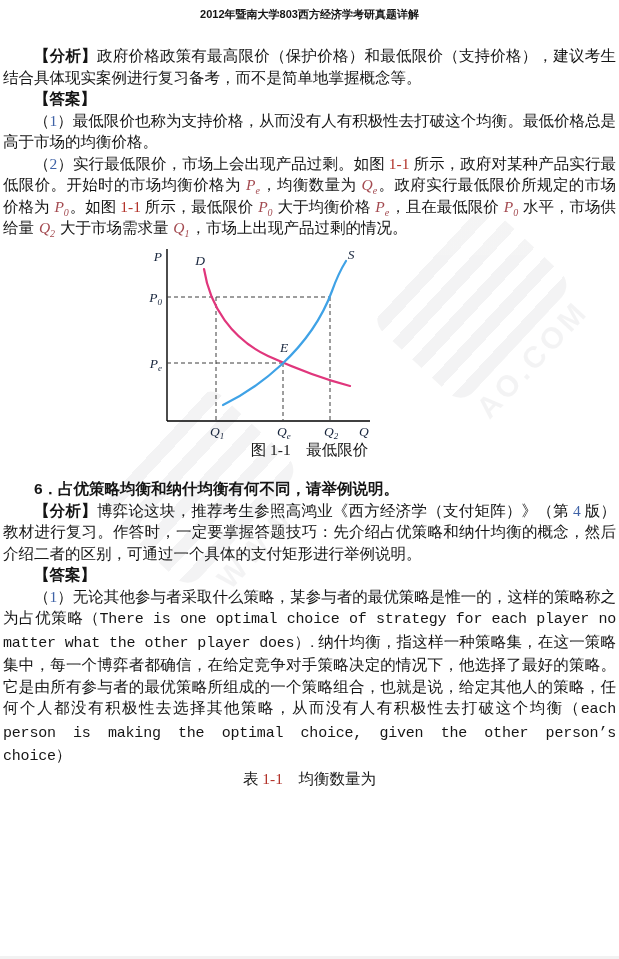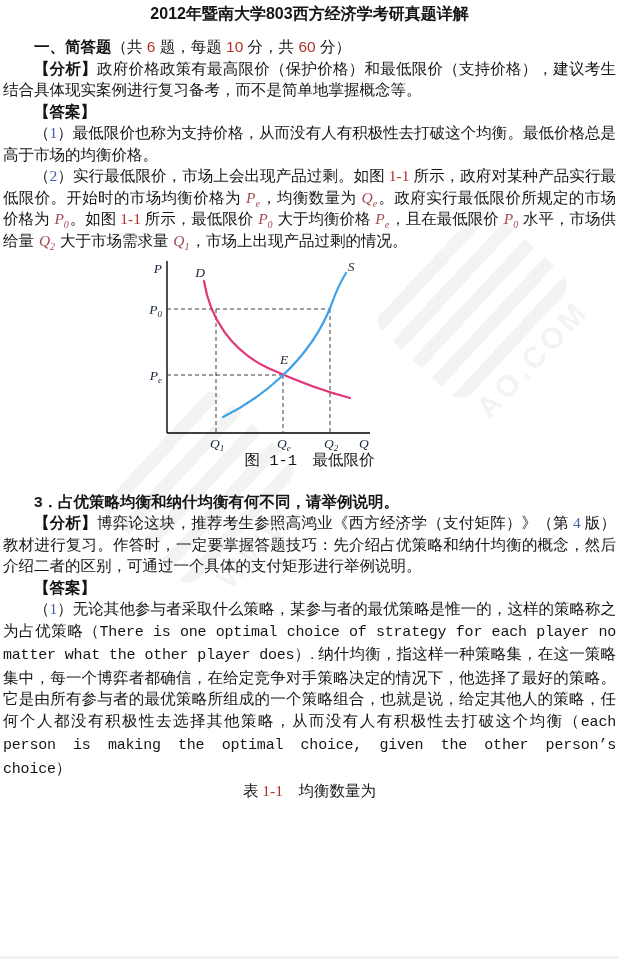--- a/index.html
+++ b/index.html
@@ -13,35 +13,35 @@
     font-family:"Liberation Serif","DejaVu Serif",serif;
     font-size:15.5px;
     line-height:21.5px;
     color:#151515;
   }
   .content{position:relative;z-index:1;}
   .title{
     text-align:center;
     font-family:"Liberation Sans","DejaVu Sans",sans-serif;
     font-weight:bold;
-    font-size:16px;
+    font-size:11px;
     line-height:22px;
-    margin-bottom:11px;
+    margin-bottom:20px;
   }
   p{margin:0;text-indent:2em;text-align:justify;}
   .b{font-weight:bold;font-family:"Liberation Sans","DejaVu Sans",sans-serif;}
   .hd{font-family:"Liberation Sans","DejaVu Sans",sans-serif;}
   .dr{color:#b23229;}
   .db{color:#3f62a6;}
   .m{font-family:"Liberation Serif","DejaVu Serif",serif;font-style:italic;color:#a34a50;padding:0 1px;}
   .m sub{font-size:10px;line-height:0;}
   .en{font-family:Liberation Mono, monospace;font-size:15px;letter-spacing:-0.2px;}
   .figure{text-align:center;text-indent:0;}
   .fig-svg{display:block;margin:0 auto 0 115px;}
-  .fig-caption{text-align:center;text-indent:0;line-height:21.5px;font-family:Liberation Mono, monospace;}
+  .fig-caption{text-align:center;text-indent:0;line-height:21.5px;}
   .axis{stroke:#000;stroke-width:1.4;fill:none;}
   .dash{stroke:#3c3c3c;stroke-width:1;stroke-dasharray:4 3;fill:none;}
   .curve{fill:none;stroke-width:2.2;stroke-linecap:round;}
   .flbl{font-family:"Liberation Serif","DejaVu Serif",serif;font-style:italic;font-size:13.5px;fill:#16243c;}
   .fsub{font-size:9px;}
   .gap{height:18px;}
   .tbl-caption{text-align:center;text-indent:0;}
   
   .wm{
     position:absolute;z-index:0;opacity:0.055;
@@ -72,21 +72,20 @@
   </div>
   <div class="wm wm2">
     <div class="wm-stripes"></div>
     <div class="wm-text">WWW.</div>
   </div>
 
   <div class="content">
 
     <div class="title">2012年暨南大学803西方经济学考研真题详解</div>
 
-    <p class="hd"><span class="b">一、简答题</span><span>（共 </span><span class="dr">6</span><span> 题，每题 </span><span class="dr">10</span><span> 分，共 </span><span class="dr">60</span><span> 分）</span></p>
 
 
     <p><span class="b">【分析】</span><span>政府价格政策有最高限价（保护价格）和最低限价（支持价格），建议考生结合具体现实案例进行复习备考，而不是简单地掌握概念等。</span></p>
 
     <p class="b">【答案】</p>
 
     <p><span>（</span><span class="db">1</span><span>）最低限价也称为支持价格，从而没有人有积极性去打破这个均衡。最低价格总是高于市场的均衡价格。</span></p>
 
     <p><span>（</span><span class="db">2</span><span>）实行最低限价，市场上会出现产品过剩。如图 </span><span class="dr">1-1</span><span> 所示，政府对某种产品实行最低限价。开始时的市场均衡价格为 </span><span class="m">P<sub>e</sub></span><span>，均衡数量为 </span><span class="m">Q<sub>e</sub></span><span>。政府实行最低限价所规定的市场价格为 </span><span class="m">P<sub>0</sub></span><span>。如图 </span><span class="dr">1-1</span><span> 所示，最低限价 </span><span class="m">P<sub>0</sub></span><span> 大于均衡价格 </span><span class="m">P<sub>e</sub></span><span>，且在最低限价 </span><span class="m">P<sub>0</sub></span><span> 水平，市场供给量 </span><span class="m">Q<sub>2</sub></span><span> 大于市场需求量 </span><span class="m">Q<sub>1</sub></span><span>，市场上出现产品过剩的情况。</span></p>
 
@@ -135,21 +134,21 @@
         <text class="flbl" x="206" y="197">
           <tspan>Q</tspan><tspan class="fsub" dy="3">2</tspan>
         </text>
       </svg>
       <div class="fig-caption">图 1-1　最低限价</div>
     </div>
 
 
     <div class="gap"></div>
 
-    <p class="b">3．占优策略均衡和纳什均衡有何不同，请举例说明。</p>
+    <p class="b">6．占优策略均衡和纳什均衡有何不同，请举例说明。</p>
 
     <p><span class="b">【分析】</span><span>博弈论这块，推荐考生参照高鸿业《西方经济学（支付矩阵）》（第 </span><span class="db">4</span><span> 版）教材进行复习。作答时，一定要掌握答题技巧：先介绍占优策略和纳什均衡的概念，然后介绍二者的区别，可通过一个具体的支付矩形进行举例说明。</span></p>
 
     <p class="b">【答案】</p>
 
     <p><span>（</span><span class="db">1</span><span>）无论其他参与者采取什么策略，某参与者的最优策略是惟一的，这样的策略称之为占优策略（</span><span class="en">There is one optimal choice of strategy for each player no matter what the other player does</span><span>）. 纳什均衡，指这样一种策略集，在这一策略集中，每一个博弈者都确信，在给定竞争对手策略决定的情况下，他选择了最好的策略。它是由所有参与者的最优策略所组成的一个策略组合，也就是说，给定其他人的策略，任何个人都没有积极性去选择其他策略，从而没有人有积极性去打破这个均衡（</span><span class="en">each person is making the optimal choice, given the other person’s choice</span><span>）</span></p>
 
 
     <p class="tbl-caption"><span>表 </span><span class="dr">1-1</span><span>　均衡数量为</span></p>
 

